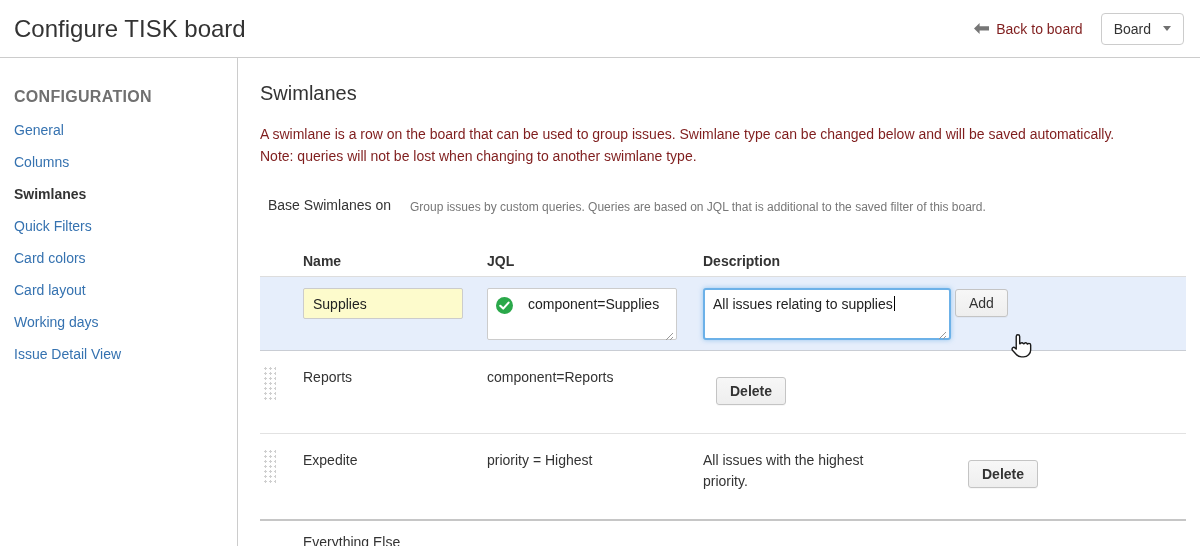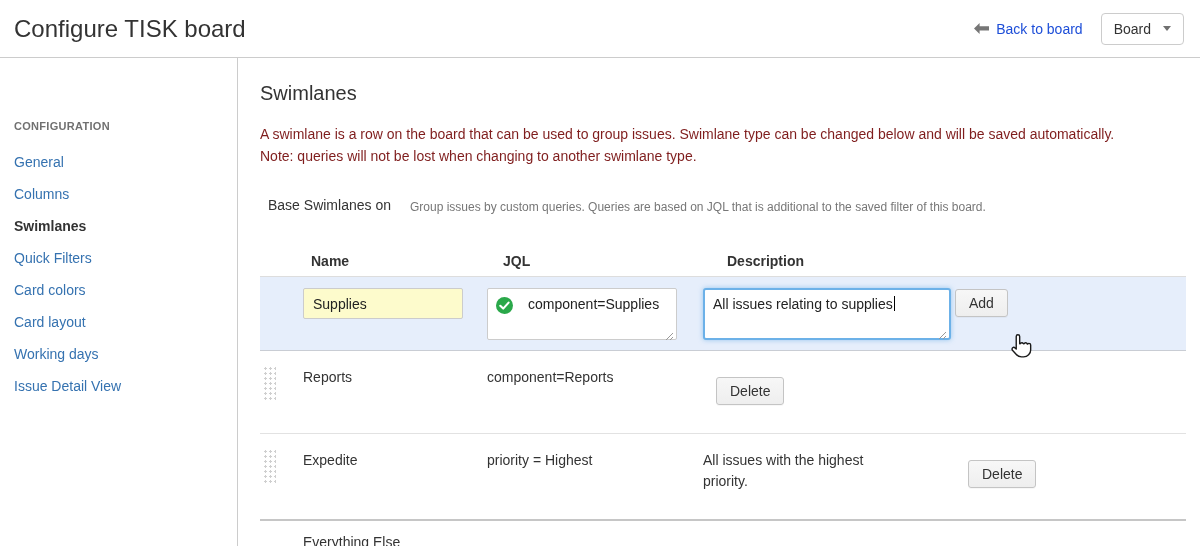--- a/index.html
+++ b/index.html
@@ -5,30 +5,30 @@
   * { margin:0; padding:0; box-sizing:border-box; }
   html,body { width:1200px; height:546px; background:#fff; overflow:hidden;
     font-family:"Liberation Sans", sans-serif; color:#333; }
   .page { position:relative; width:1200px; height:546px; }
 
   
   .top-header { height:58px; display:flex; align-items:center; justify-content:space-between;
     padding:0 16px 0 14px; border-bottom:1px solid #ccc; background:#fff; }
   .page-title { font-size:24px; font-weight:400; color:#333; }
   .header-right { display:flex; align-items:center; gap:18px; }
-  .back-link { display:flex; align-items:center; gap:7px; color:#1d4ed8; font-size:14px; cursor:pointer; }
+  .back-link { display:flex; align-items:center; gap:7px; color:#7f1d1d; font-size:14px; cursor:pointer; }
   .board-btn { display:flex; align-items:center; gap:12px; background:#fff; border:1px solid #ccc;
     border-radius:4px; padding:7px 12px; font-size:14px; color:#333; cursor:pointer; }
   .caret-down { width:0; height:0; border-left:4px solid transparent; border-right:4px solid transparent;
     border-top:5px solid #707070; display:inline-block; }
 
   
   .body-wrap { display:flex; height:488px; }
   .sidebar { width:238px; border-right:1px solid #ccc; padding:30px 0 0 14px; flex:none; }
-  .sidebar-heading { font-size:11px; font-weight:bold; color:#707070; letter-spacing:.3px; height:26px;margin-top:32px; }
+  .sidebar-heading { font-size:16px; font-weight:bold; color:#707070; letter-spacing:.3px; height:26px; }
   .sidebar ul { list-style:none; }
   .sidebar li { height:32px; display:flex; align-items:center; font-size:14px; cursor:pointer; }
   .sidebar li a { color:#3572b0; text-decoration:none; }
   .sidebar li.active { font-weight:bold; color:#333; cursor:default; }
 
   .content { flex:1; padding:24px 16px 0 22px; }
   .content h2 { font-size:20px; font-weight:400; color:#333; }
   .desc { margin-top:18px; font-size:14px; line-height:22px; color:#7f1d1d; }
 
   
@@ -36,41 +36,41 @@
   .form-label { font-size:14px; color:#333; line-height:29px; width:142px; flex:none; }
   .select-wrap { width:277px; }
   .select-box { height:29px; border:1px solid #bbb; border-radius:5px; background:#fff;
     display:flex; align-items:center; justify-content:space-between; padding:0 8px 0 10px;
     font-size:14px; cursor:pointer; box-shadow:0 1px 1px rgba(0,0,0,.04); }
   .select-help { margin-top:9px; font-size:12px; color:#777; white-space:nowrap; }
 
   
   .sw-table { margin-top:26px; width:926px; }
   .grid-row { display:grid; grid-template-columns:43px 184px 216px 252px 1fr; }
-  .thead { height:31px; align-items:center; border-bottom:1px solid #ddd;gap:8px; }
+  .thead { height:31px; align-items:center; border-bottom:1px solid #ddd; }
   .thead .th { font-size:14px; font-weight:bold; color:#333; }
 
   .edit-row { background:#e6eefb; border-bottom:1px solid #c9cdd4; padding:11px 0 10px;
     align-items:flex-start; min-height:70px; }
   .name-input { width:160px; height:31px; background:#fdfbcc; border:1px solid #ccc; border-radius:2px;
     font-family:"Liberation Sans", sans-serif; font-size:14px; color:#222; padding:0 9px; }
   .fake-textarea { position:relative; background:#fff; border:1px solid #ccc; border-radius:2px;
     font-size:14px; color:#222; }
   .jql-box { width:190px; height:52px; padding:7px 8px; display:flex; align-items:flex-start; gap:15px; }
   .desc-box { width:248px; height:52px; padding:6px 8px; border:2px solid #6cb1e8;
     box-shadow:0 0 5px rgba(108,177,232,.65); border-radius:3px; }
   .check-icon { width:17px; height:17px; flex:none; margin-top:1px; }
   .resize-handle { position:absolute; right:2px; bottom:2px; width:9px; height:9px; }
   .text-caret { display:inline-block; width:1px; height:15px; background:#000; vertical-align:-2px; margin-left:1px; }
 
   .btn { background:linear-gradient(#f7f7f7,#eeeeee); border:1px solid #c4c4c4; border-radius:3px;
     font-family:"Liberation Sans", sans-serif; font-size:14px; color:#333; padding:5px 13px; cursor:pointer;
     box-shadow:0 1px 0 rgba(0,0,0,.03); }
   .add-btn { margin-top:1px; }
-  .del-btn { margin-left:13px; margin-top:12px; }
+  .del-btn { margin-left:13px; margin-top:12px;font-weight:bold; }
 
   .data-row { padding:14px 0 28px; align-items:flex-start; border-bottom:1px solid #e2e2e2; }
   .drag-handle { width:13px; height:34px; margin:1px 0 0 3px;
     background-image:radial-gradient(#cfcfcf 1.1px, transparent 1.2px); background-size:5px 5px; }
   .cell-text { font-size:14px; color:#333; line-height:21px; padding-top:2px; }
   .cell-desc { max-width:200px; }
 
   .footer-row { border-top:2px solid #c6c6c6; border-bottom:1px solid #ddd; height:46px;
     align-items:center; margin-top:-1px; }
   .footer-row .cell-text { padding-top:0; }

